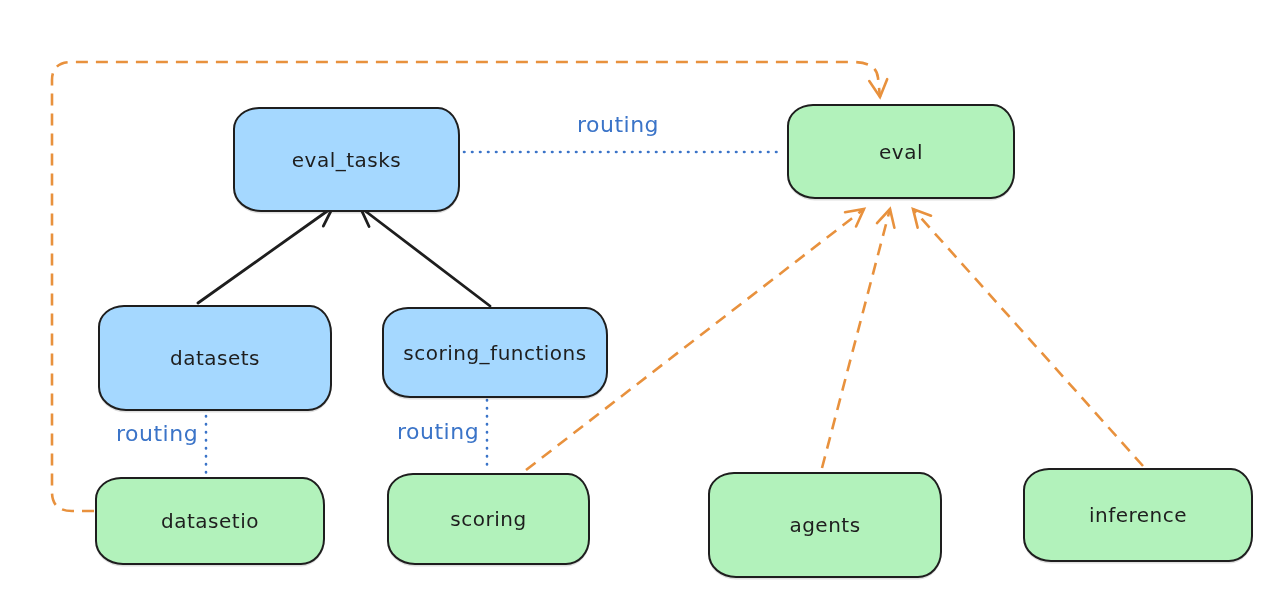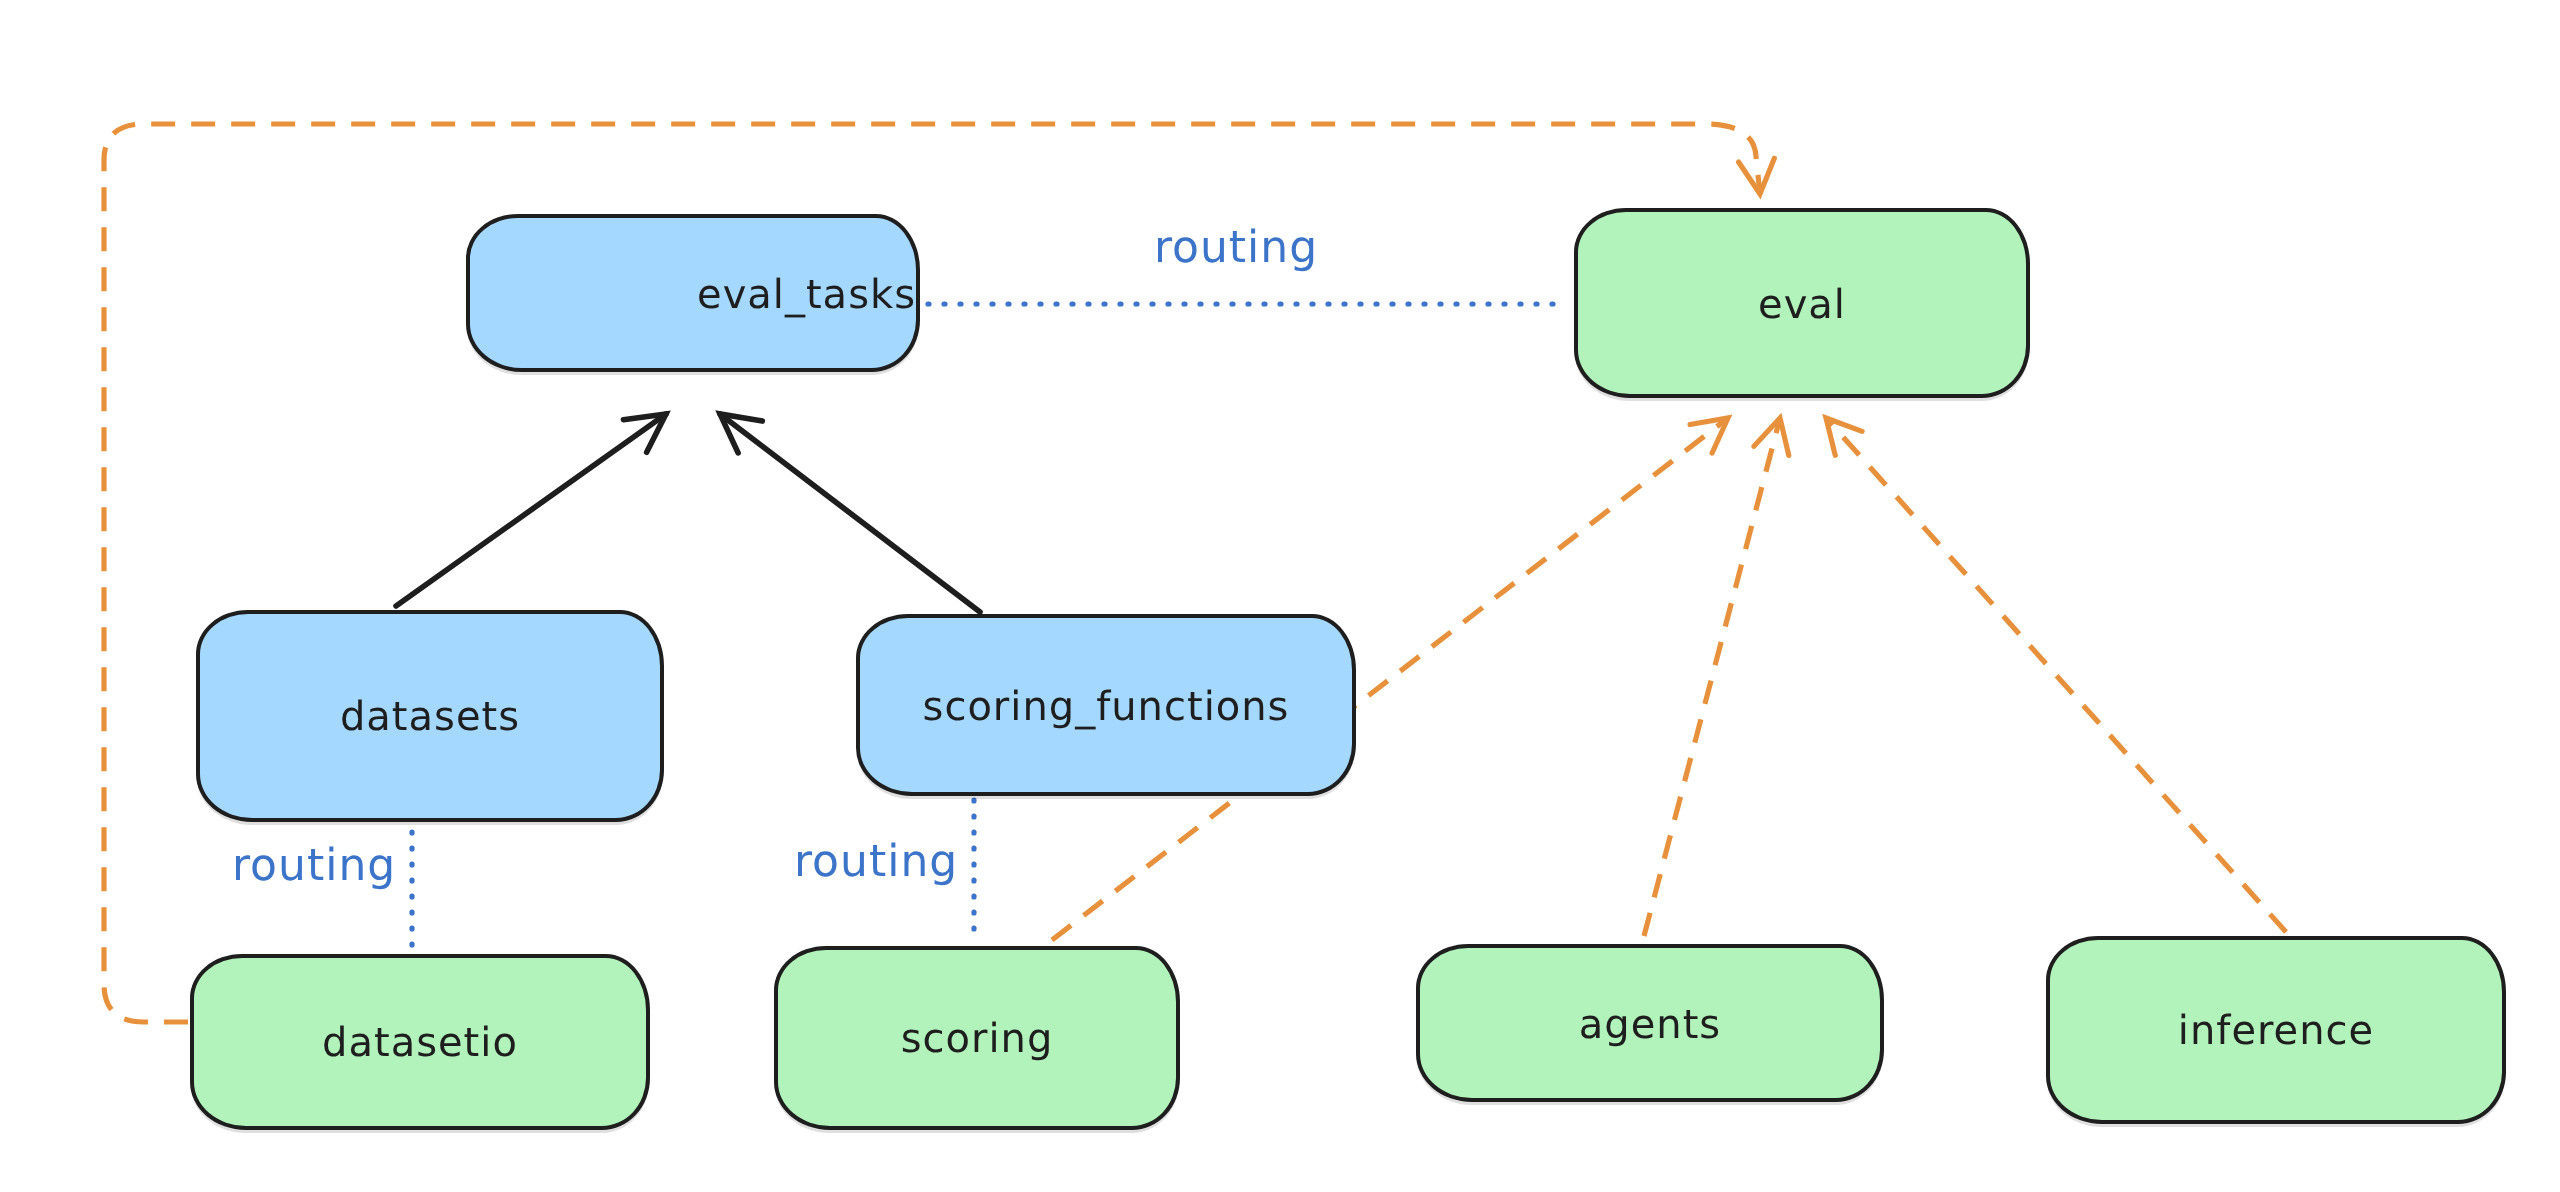--- a/index.html
+++ b/index.html
@@ -66,45 +66,45 @@
     <line class="edge-blue dotted" x1="464" y1="152" x2="784" y2="152"></line>
     <line class="edge-blue dotted" x1="206" y1="400" x2="206" y2="474"></line>
     <line class="edge-blue dotted" x1="487" y1="400" x2="487" y2="470"></line>
 
     <path class="edge-orange dashed" d="M 94 511 L 72 511 Q 52 511 52 492 L 52 80 Q 52 62 72 62 L 852 62 Q 877 62 878 78 L 880 97" marker-end="url(#head-orange)"></path>
     <line class="edge-orange dashed" x1="526" y1="470" x2="864" y2="209" marker-end="url(#head-orange)"></line>
     <line class="edge-orange dashed" x1="822" y1="468" x2="890" y2="209" marker-end="url(#head-orange)"></line>
     <line class="edge-orange dashed" x1="1143" y1="466" x2="913" y2="209" marker-end="url(#head-orange)"></line>
   </svg>
 
-  <div class="node blue" style="left:233px; top:107px; width:227px; height:79px;justify-content:flex-end;">
+  <div class="node blue" style="left:233px; top:107px; width:227px; height:105px;">
     <span>eval_tasks</span>
   </div>
 
   <div class="node green" style="left:787px; top:104px; width:228px; height:95px;">
     <span>eval</span>
   </div>
 
   <div class="node blue" style="left:98px; top:305px; width:234px; height:106px;">
     <span>datasets</span>
   </div>
 
-  <div class="node blue" style="left:382px; top:307px; width:250px; height:91px;margin-left:46px;">
+  <div class="node blue" style="left:382px; top:307px; width:226px; height:91px;">
     <span>scoring_functions</span>
   </div>
 
   <div class="node green" style="left:95px; top:477px; width:230px; height:88px;">
     <span>datasetio</span>
   </div>
 
   <div class="node green" style="left:387px; top:473px; width:203px; height:92px;">
     <span>scoring</span>
   </div>
 
-  <div class="node green" style="left:708px; top:472px; width:234px; height:79px;">
+  <div class="node green" style="left:708px; top:472px; width:234px; height:106px;">
     <span>agents</span>
   </div>
 
   <div class="node green" style="left:1023px; top:468px; width:230px; height:94px;">
     <span>inference</span>
   </div>
 
   <div class="edge-label" style="left:570px; top:112px; width:96px; text-align:center;">routing</div>
   <div class="edge-label" style="left:116px; top:421px;">routing</div>
   <div class="edge-label" style="left:397px; top:419px;">routing</div>

